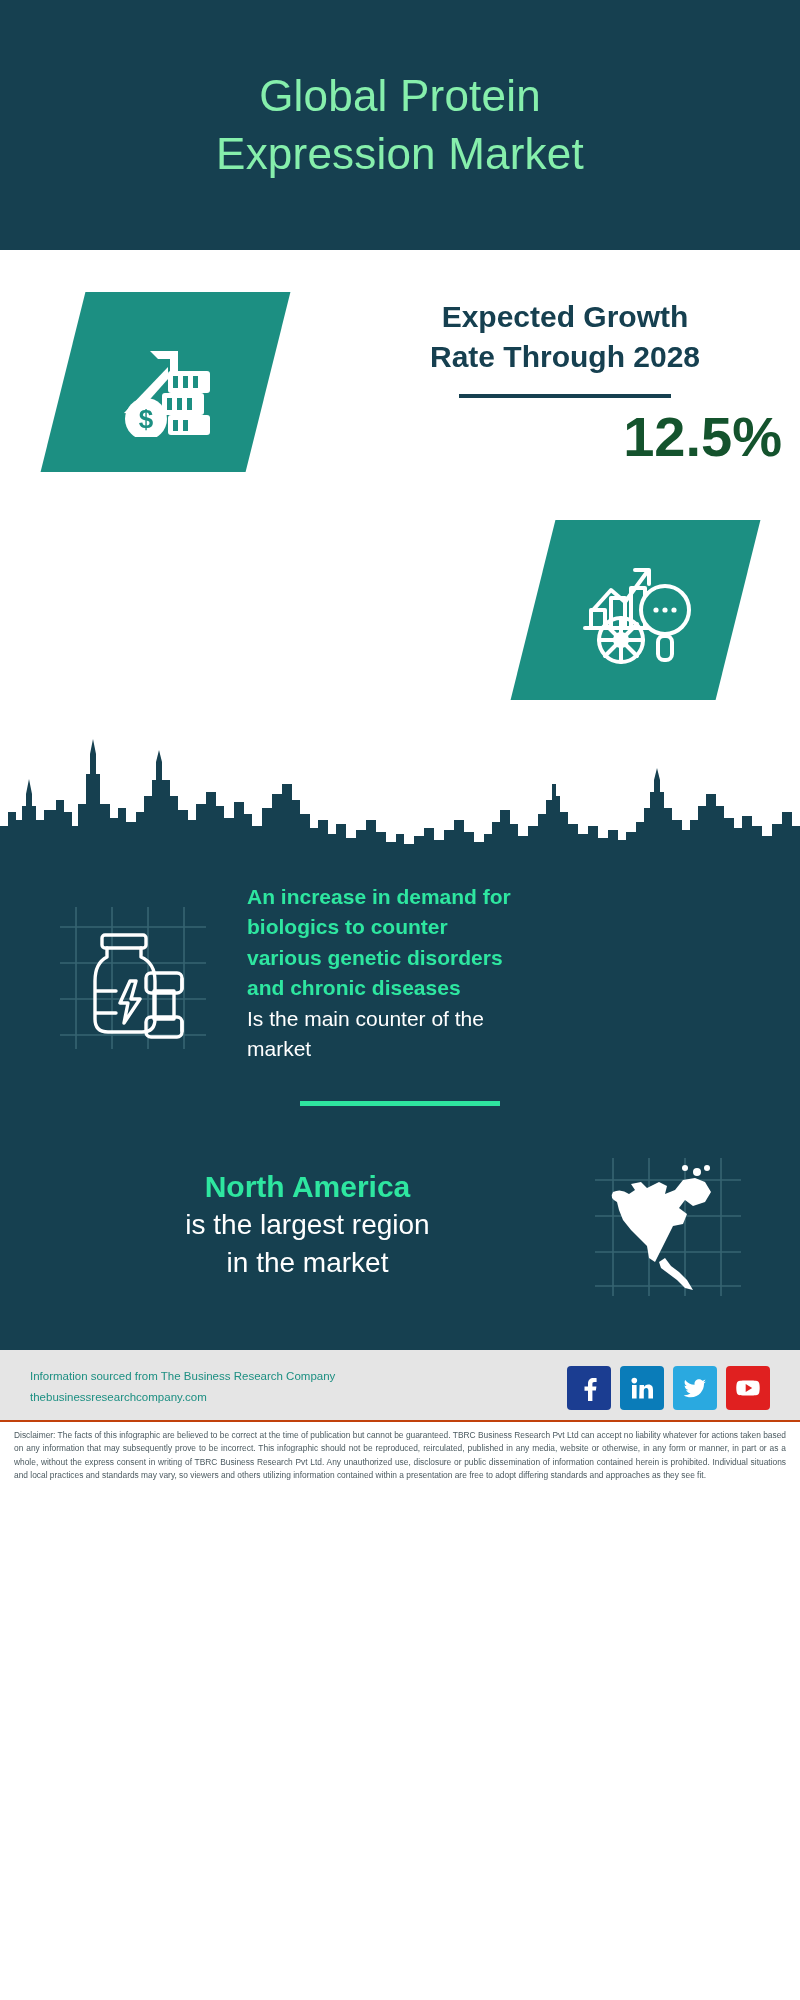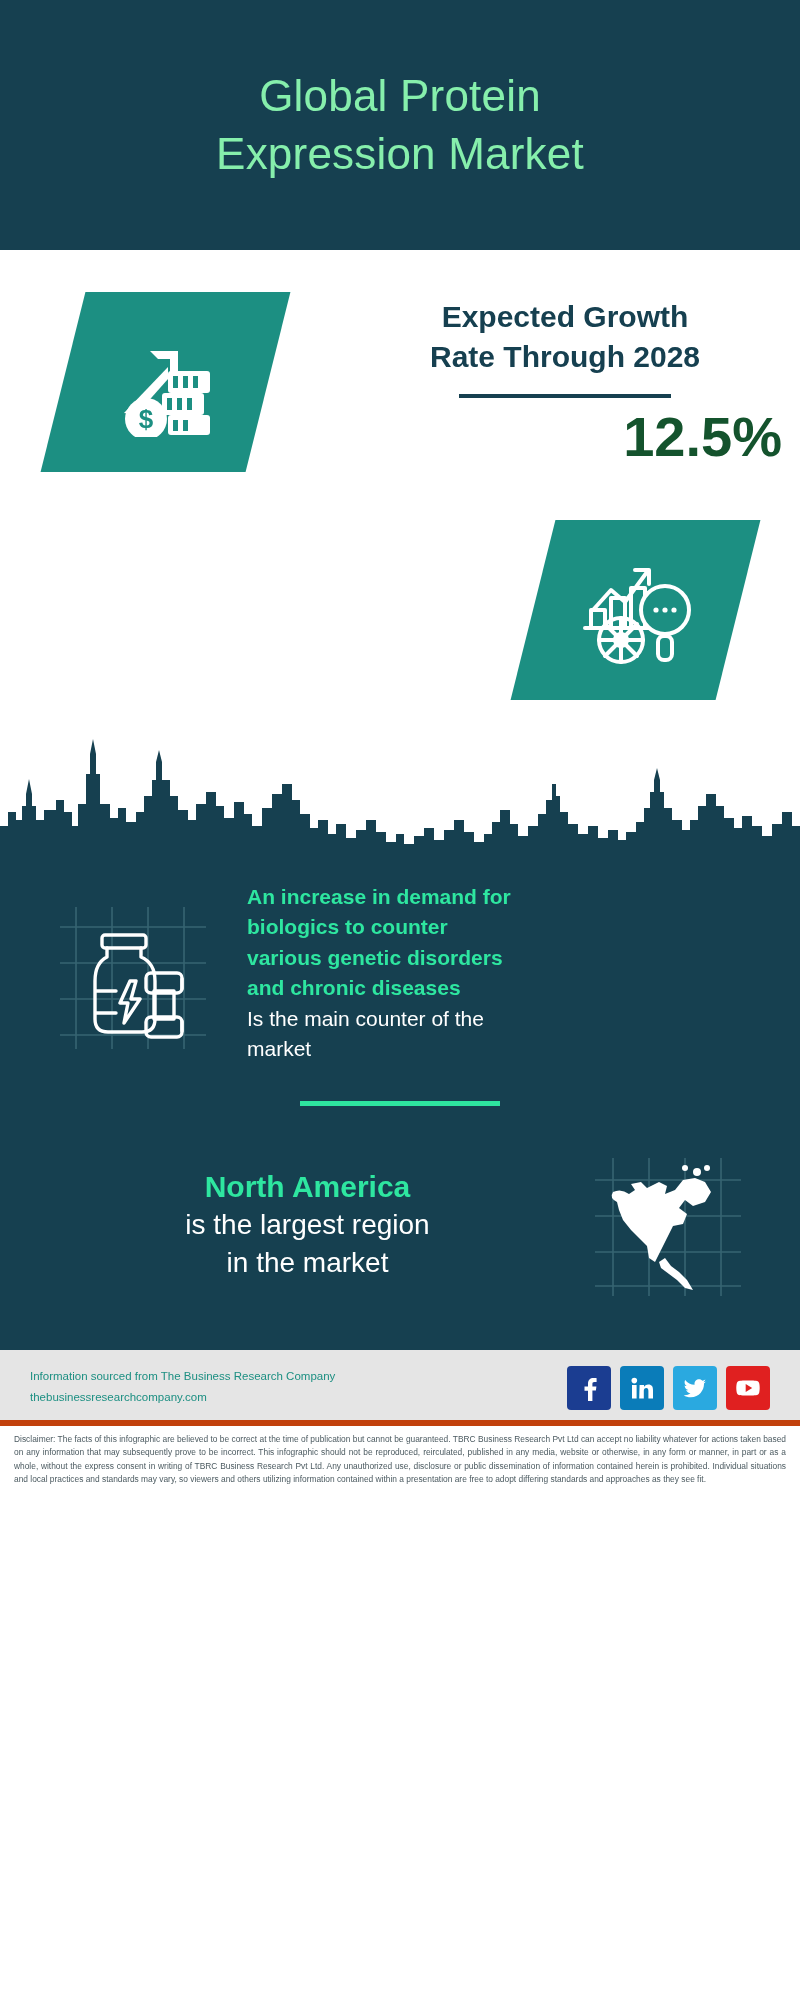--- a/index.html
+++ b/index.html
@@ -128,21 +128,21 @@
     border-radius:4px;
     display:flex; align-items:center; justify-content:center;
   }
   .s-fb { background:#1b3d91; }
   .s-li { background:#0a7cb9; }
   .s-tw { background:#2aa9e0; }
   .s-yt { background:#e02020; }
 
   .disclaimer {
     background:#ffffff;
-    border-top:6px solid #c2410c;
+    border-top:2px solid #c2410c;
     padding:7px 14px 0;
     color:#4b5a60;
     font-size:8.4px;
     line-height:1.62;
     text-align:justify;
   }
 </style>
 </head>
 <body>
 

